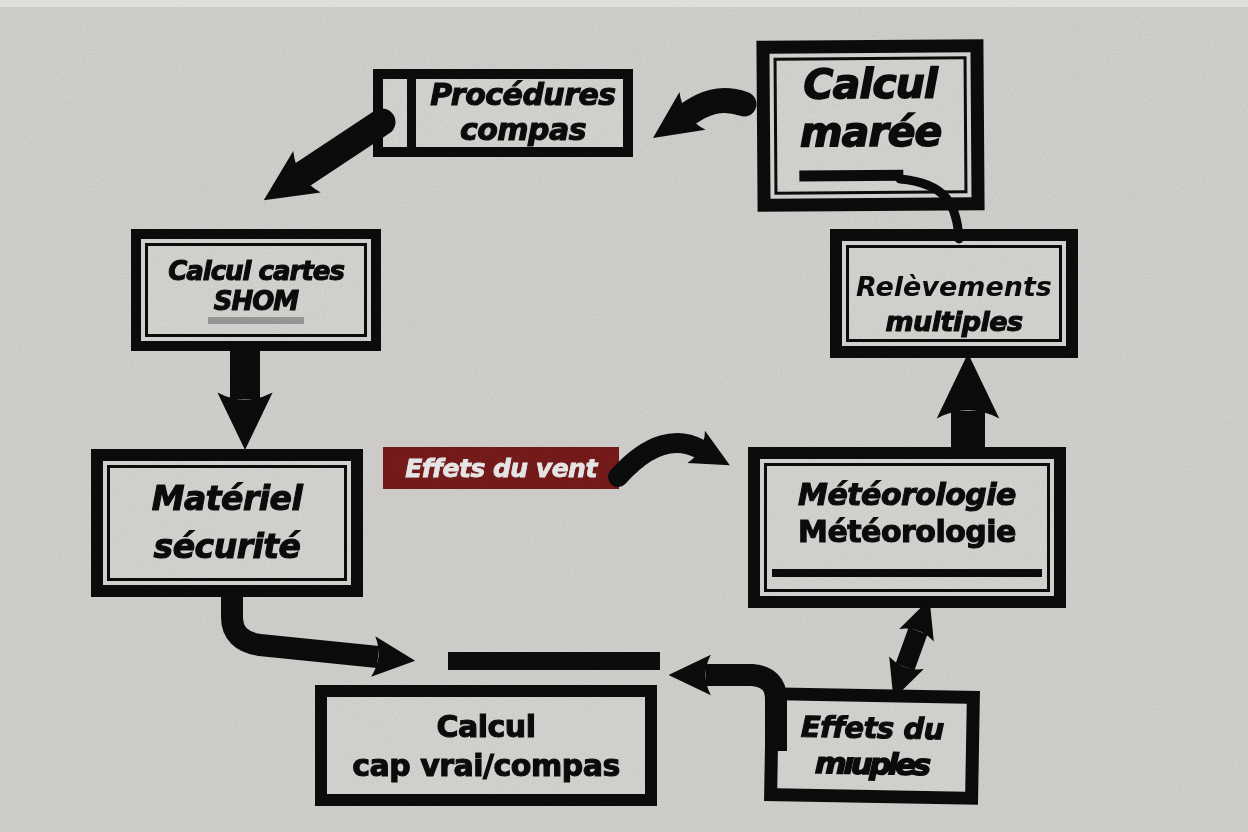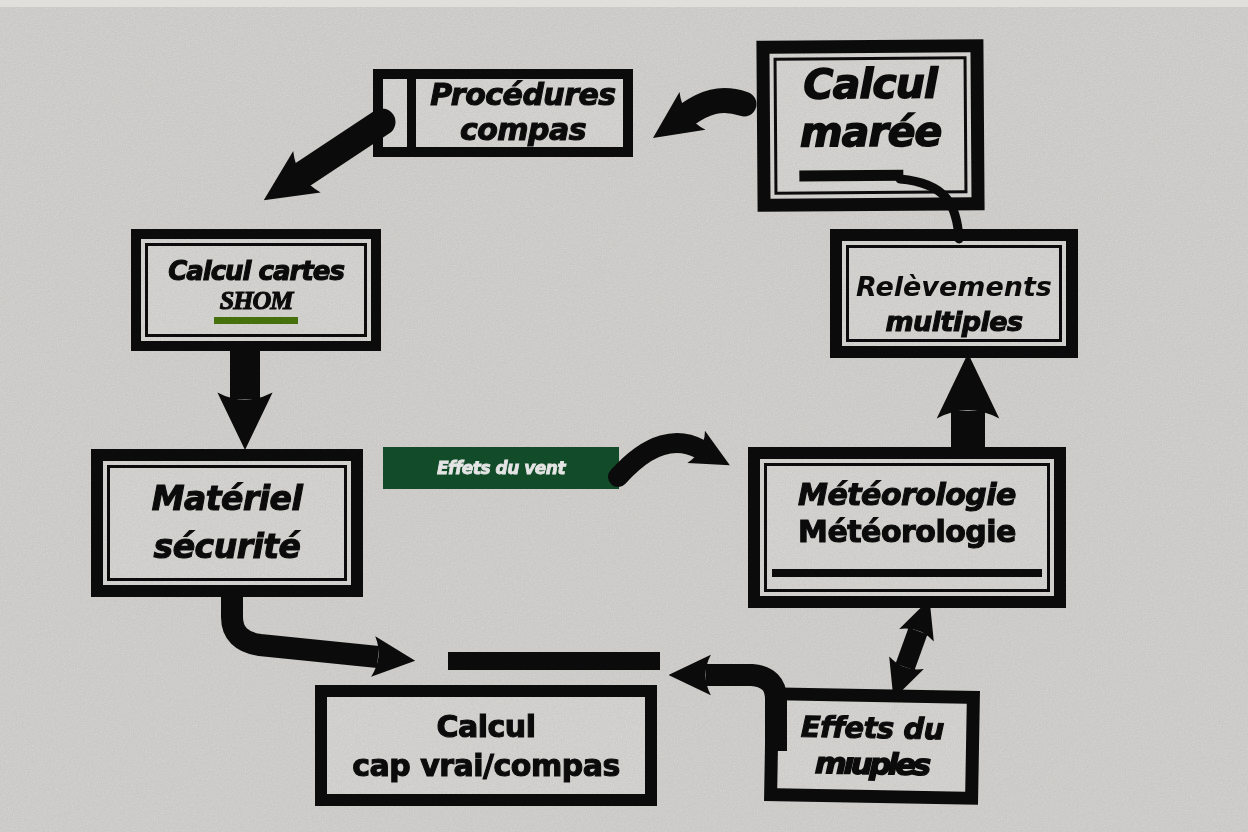--- a/index.html
+++ b/index.html
@@ -29,21 +29,21 @@
   .n-calcul-maree{left:757px;top:33px;width:227px;height:171px;border-width:13px;transform:rotate(-0.4deg);}
   .n-calcul-maree .inner{font-size:41px;padding-bottom:34px;}
   .maree-underline{position:absolute;left:22px;bottom:10px;width:104px;height:11px;background:#0d0d0d;}
 
   .n-procedures{left:373px;top:62px;width:260px;height:88px;border-width:10px;}
   .n-procedures .inner{font-size:30px;padding-left:40px;}
   .proc-divider{position:absolute;left:24px;top:-2px;bottom:-2px;width:9px;background:#0d0d0d;}
 
   .n-lecture{left:131px;top:222px;width:250px;height:122px;border-width:10px;}
   .n-lecture .inner{font-size:26px;letter-spacing:-1px;}
-  .shom-underline{border-bottom:7px solid #4d7c0f;padding:0 6px 1px 6px;font-family:Liberation Serif, serif;}
+  .shom-underline{border-bottom:7px solid #a3a3a3;padding:0 6px 1px 6px;}
 
   .n-materiel{left:91px;top:442px;width:272px;height:148px;}
   .n-materiel .inner{font-size:33px;line-height:1.45;}
 
   .n-meteo{left:748px;top:440px;width:318px;height:161px;}
   .n-meteo .inner{font-size:30px;line-height:1.22;padding-bottom:28px;}
   .meteo-underline{position:absolute;left:5px;right:5px;bottom:12px;height:8px;background:#0d0d0d;}
 
   .n-relevements{left:830px;top:222px;width:248px;height:129px;}
   .n-relevements .inner{font-size:27px;line-height:1.3;justify-content:flex-end;}
@@ -51,22 +51,22 @@
   .n-effets-garbled{left:765px;top:682px;width:214px;height:114px;border-width:13px;transform:rotate(1deg);}
   .n-effets-garbled .inner{font-size:29px;line-height:1.25;}
   .garble{letter-spacing:-3px;transform:scaleX(1.05);}
 
   .n-calcul-cap{left:315px;top:678px;width:342px;height:121px;}
   .n-calcul-cap .inner{font-size:30px;line-height:1.3;}
 
   
   .vent-label{
     position:absolute;left:383px;top:440px;width:236px;height:42px;
-    background:#14532d;color:#fafafa;display:flex;align-items:center;justify-content:center;
-    font-size:17px;font-weight:bold;font-style:italic;letter-spacing:-0.5px;z-index:1;
+    background:#7f1d1d;color:#fafafa;display:flex;align-items:center;justify-content:center;
+    font-size:25px;font-weight:bold;font-style:italic;letter-spacing:-0.5px;z-index:1;
     -webkit-text-stroke:0.8px #fafafa;
   }
   
   .cap-bar{position:absolute;left:448px;top:645px;width:212px;height:18px;background:#0d0d0d;z-index:1;}
 
   
   svg.arrows{position:absolute;inset:0;z-index:2;pointer-events:none;}
   svg.grain{position:absolute;inset:0;z-index:3;pointer-events:none;}
 </style>
 </head>

